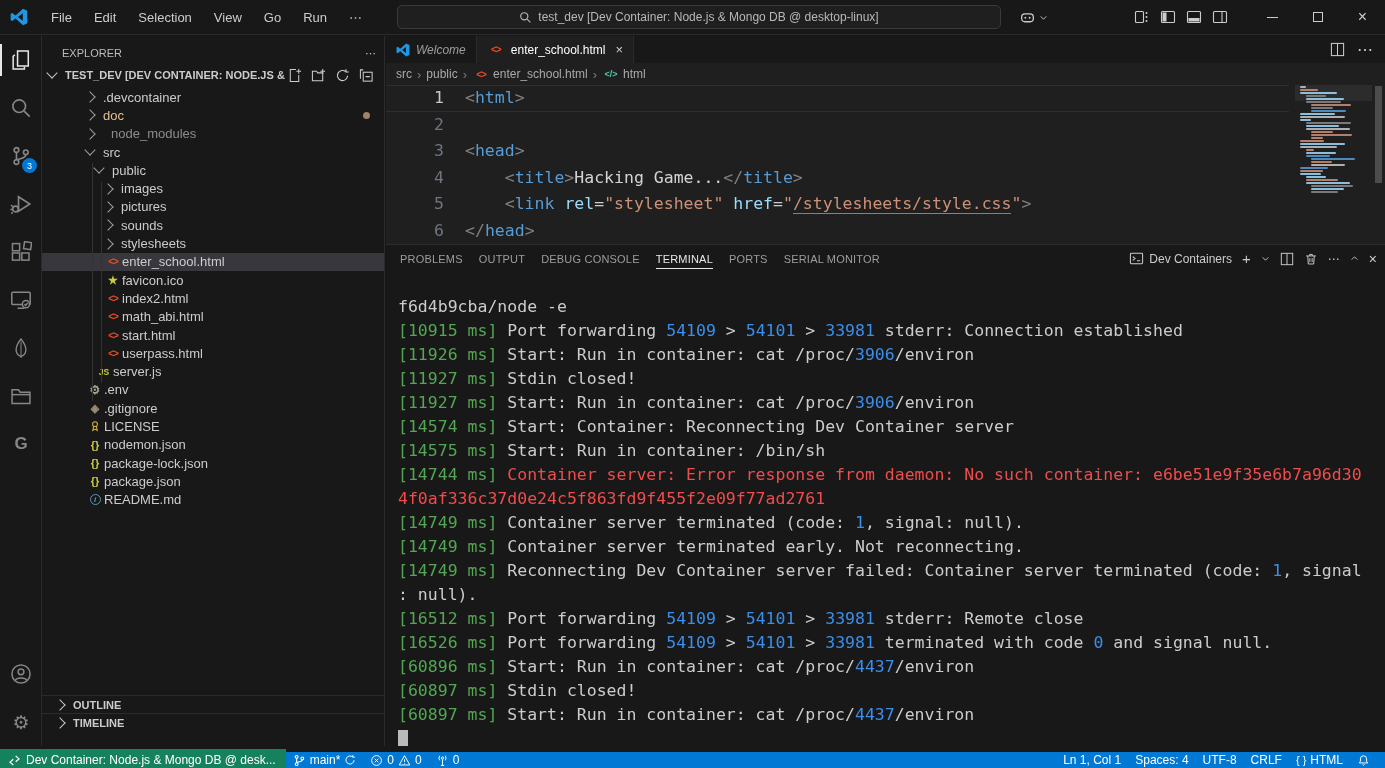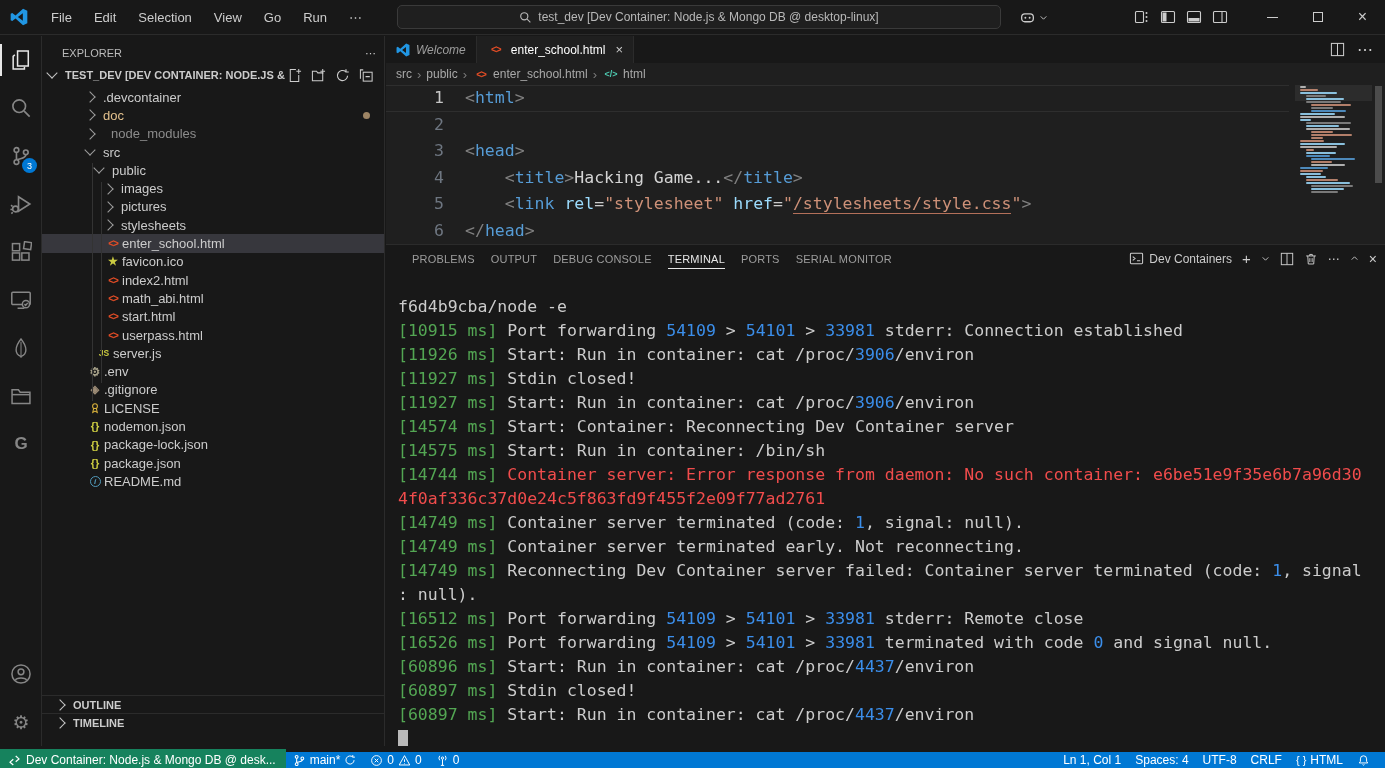--- a/index.html
+++ b/index.html
@@ -97,21 +97,21 @@
   .tok-p { color:#808080; } .tok-tag { color:#569cd6; } .tok-attr { color:#9cdcfe; }
   .tok-str { color:#ce9178; } .tok-txt { color:#d4d4d4; } .tok-w { color:#cccccc; }
   .tok-lnk { color:#ce9178; border-bottom:1.5px solid #b3705a; }
   .minimap { position:absolute; top:1px; right:13px; width:77px; height:112px; }
   .minimap .mrow { height:2px; margin-bottom:1px; border-radius:1px; opacity:.85; }
   .mm-slider { position:absolute; top:0; right:13px; width:77px; height:16px; background:rgba(121,121,121,.15); }
   .scroll-slider { position:absolute; top:1px; right:3px; width:7px; height:97px; background:rgba(130,130,130,.45); }
 
   
   .panel { position:absolute; top:208px; left:0; right:0; bottom:0; background:#181818; border-top:1px solid #2b2b2b; }
-  .panel-head { height:27px; display:flex; align-items:center; padding:0 8px 0 14px;margin-left:12px; }
+  .panel-head { height:27px; display:flex; align-items:center; padding:0 8px 0 14px; }
   .panel-tabs { display:flex; gap:16px; font-size:11px; color:#9d9d9d; letter-spacing:.2px; }
   .ptab { padding:6px 0; position:relative; }
   .ptab.active { color:#e7e7e7; }
   .ptab.active::after { content:""; position:absolute; left:0; right:0; bottom:2px; height:1px; background:#e7e7e7; }
   .panel-toolbar { margin-left:auto; display:flex; align-items:center; gap:10px; color:#cccccc; font-size:12px; }
   .pt-label { display:flex; align-items:center; gap:5px; }
   .term { position:absolute; top:27px; left:0; right:0; bottom:0; padding:23px 0 0 12px;
     font-size:16.5px; line-height:24px; white-space:pre; overflow:hidden; }
   .t-w { color:#cccccc; } .t-g { color:#53a653; } .t-b { color:#3b8eea; } .t-r { color:#f14c4c; }
   .t-cursor { display:inline-block; width:10px; height:20px; background:#b9b9b9; vertical-align:middle; }
@@ -336,20 +336,24 @@
         <span class="chev down"></span>
         <span>public</span>
       </div>
       <div class="tree-row" style="padding-left: 62px;">
         <span class="chev right"></span>
         <span>images</span>
       </div>
       <div class="tree-row" style="padding-left: 62px;">
         <span class="chev right"></span>
         <span>pictures</span>
+      </div>
+      <div class="tree-row" style="padding-left: 62px;">
+        <span class="chev right"></span>
+        <span>sounds</span>
       </div>
       <div class="tree-row" style="padding-left: 62px;">
         <span class="chev right"></span>
         <span>stylesheets</span>
       </div>
       <div class="tree-row selected" style="padding-left: 62px;">
         <span class="fi html">&lt;&gt;</span>
         <span>enter_school.html</span>
       </div>
       <div class="tree-row" style="padding-left: 62px;">

